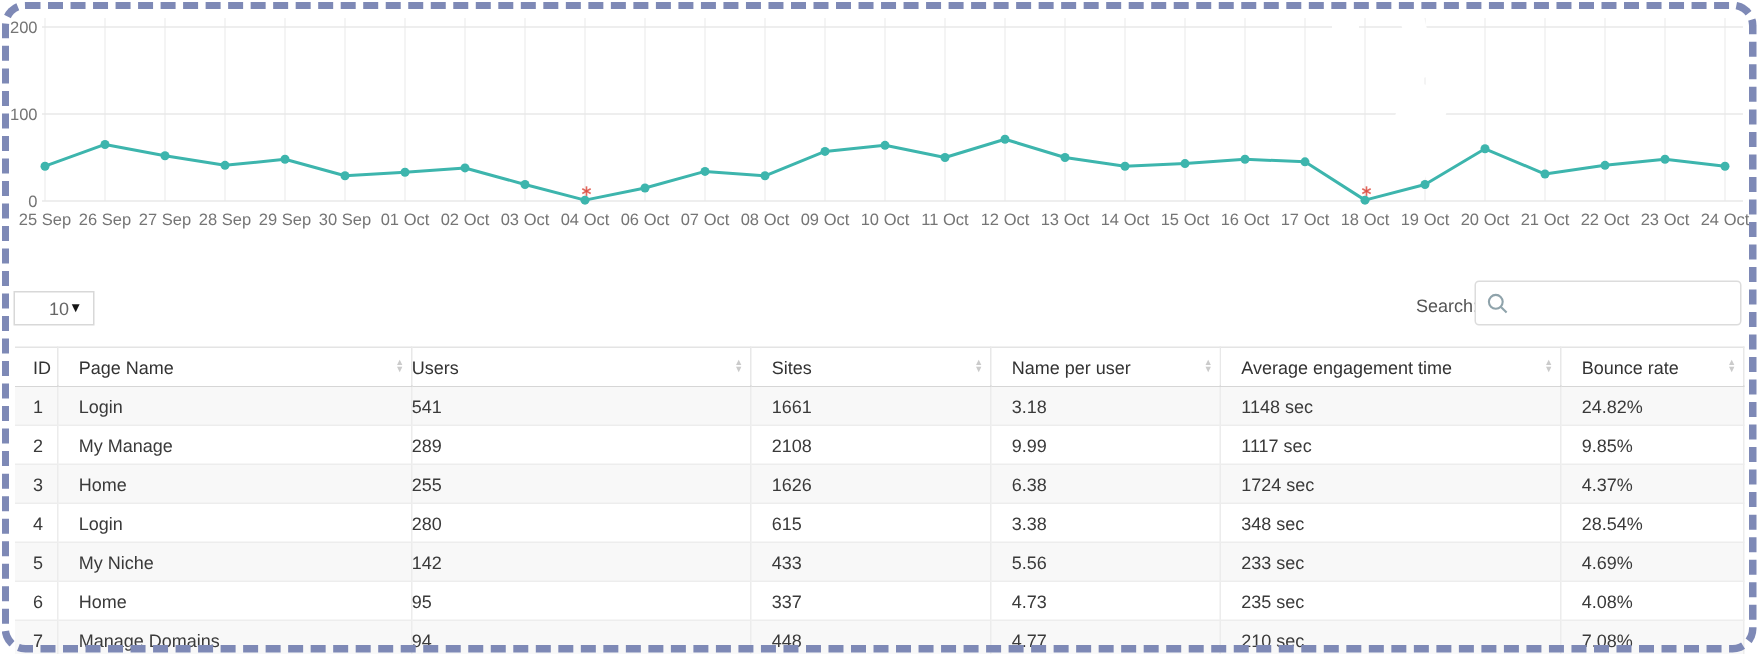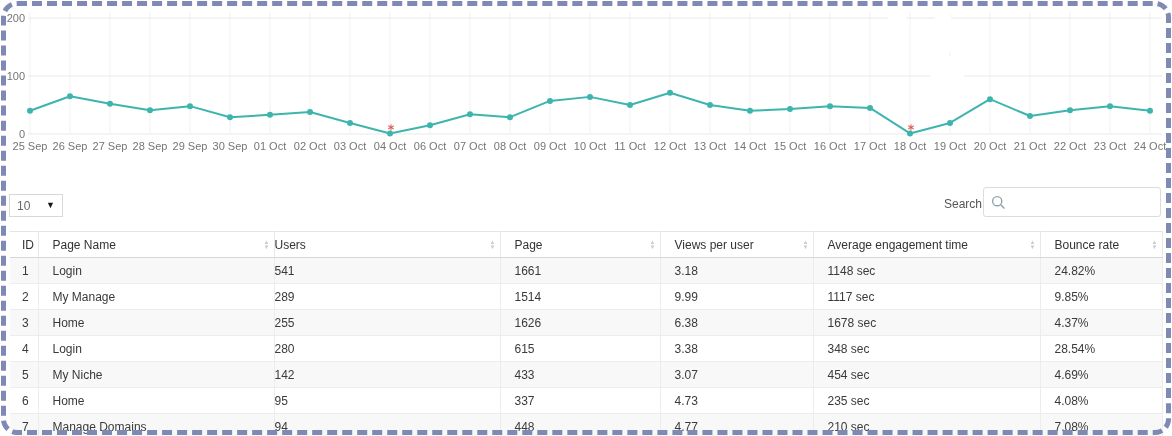--- a/index.html
+++ b/index.html
@@ -15,21 +15,21 @@
   
   #chart-svg{position:absolute;left:0;top:0;z-index:1;}
   .smudge{position:absolute;background:#fff;z-index:2;}
   .s1{left:888px;top:8px;width:18px;height:34px;}
   .s2{left:928px;top:56px;width:32px;height:60px;transform:rotate(18deg);}
   .s3{left:938px;top:10px;width:16px;height:42px;transform:rotate(-14deg);}
   
   #page-size{
     position:absolute;left:9px;top:194px;width:54px;height:23px;z-index:3;
     border:1px solid #d8d8d8;background:#fff;box-sizing:border-box;
-    display:flex;align-items:center;justify-content:space-between;
+    display:flex;align-items:center;justify-content:flex-end;
     padding:0 7px;font-size:12px;color:#666;cursor:pointer;
   }
   #page-size .caret{font-size:9px;color:#151515;line-height:1;}
   
   #search-label{
     position:absolute;left:944px;top:197px;font-size:12px;color:#555;z-index:3;
   }
   #search-box{
     position:absolute;left:983px;top:187px;width:178px;height:30px;z-index:3;
     border:1px solid #dcdcdc;border-radius:3px;background:#fff;box-sizing:border-box;
@@ -204,25 +204,25 @@
         <tr id="head-row">
           <th><span>ID</span><span class="sort-asc" style="color: rgb(114, 131, 214);">▲</span></th>
           <th><span>Page Name</span><span class="sorticons">
               <span>▲</span>
               <span>▼</span>
             </span></th>
           <th class="al-center"><span>Users</span><span class="sorticons">
               <span>▲</span>
               <span>▼</span>
             </span></th>
-          <th><span>Page</span><span class="sorticons">
-              <span>▲</span>
-              <span>▼</span>
-            </span></th>
-          <th><span>Views per user</span><span class="sorticons">
+          <th><span>Sites</span><span class="sorticons">
+              <span>▲</span>
+              <span>▼</span>
+            </span></th>
+          <th><span>Name per user</span><span class="sorticons">
               <span>▲</span>
               <span>▼</span>
             </span></th>
           <th><span>Average engagement time</span><span class="sorticons">
               <span>▲</span>
               <span>▼</span>
             </span></th>
           <th><span>Bounce rate</span><span class="sorticons">
               <span>▲</span>
               <span>▼</span>
@@ -236,50 +236,50 @@
           <td class="al-center">541</td>
           <td>1661</td>
           <td>3.18</td>
           <td>1148 sec</td>
           <td>24.82%</td>
         </tr>
         <tr class="even">
           <td>2</td>
           <td>My Manage</td>
           <td class="al-center">289</td>
-          <td>1514</td>
+          <td>2108</td>
           <td>9.99</td>
           <td>1117 sec</td>
           <td>9.85%</td>
         </tr>
         <tr class="odd">
           <td>3</td>
           <td>Home</td>
           <td class="al-center">255</td>
           <td>1626</td>
           <td>6.38</td>
-          <td>1678 sec</td>
+          <td>1724 sec</td>
           <td>4.37%</td>
         </tr>
         <tr class="even">
           <td>4</td>
           <td>Login</td>
           <td class="al-center">280</td>
           <td>615</td>
           <td>3.38</td>
           <td>348 sec</td>
           <td>28.54%</td>
         </tr>
         <tr class="odd">
           <td>5</td>
           <td>My Niche</td>
           <td class="al-center">142</td>
           <td>433</td>
-          <td>3.07</td>
-          <td>454 sec</td>
+          <td>5.56</td>
+          <td>233 sec</td>
           <td>4.69%</td>
         </tr>
         <tr class="even">
           <td>6</td>
           <td>Home</td>
           <td class="al-center">95</td>
           <td>337</td>
           <td>4.73</td>
           <td>235 sec</td>
           <td>4.08%</td>

